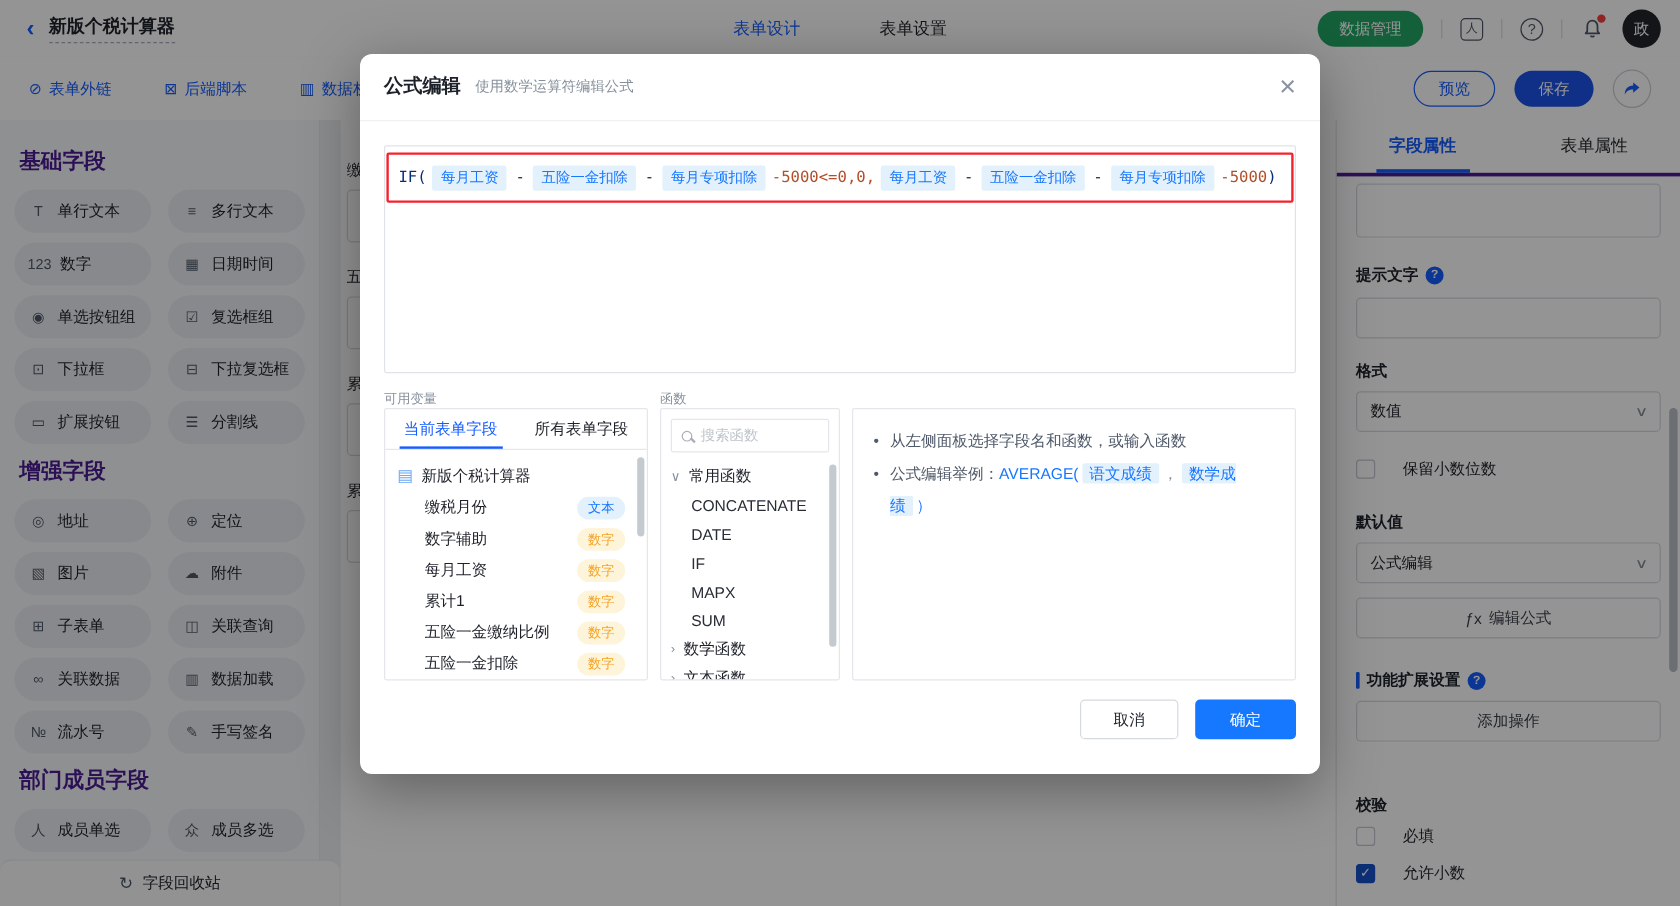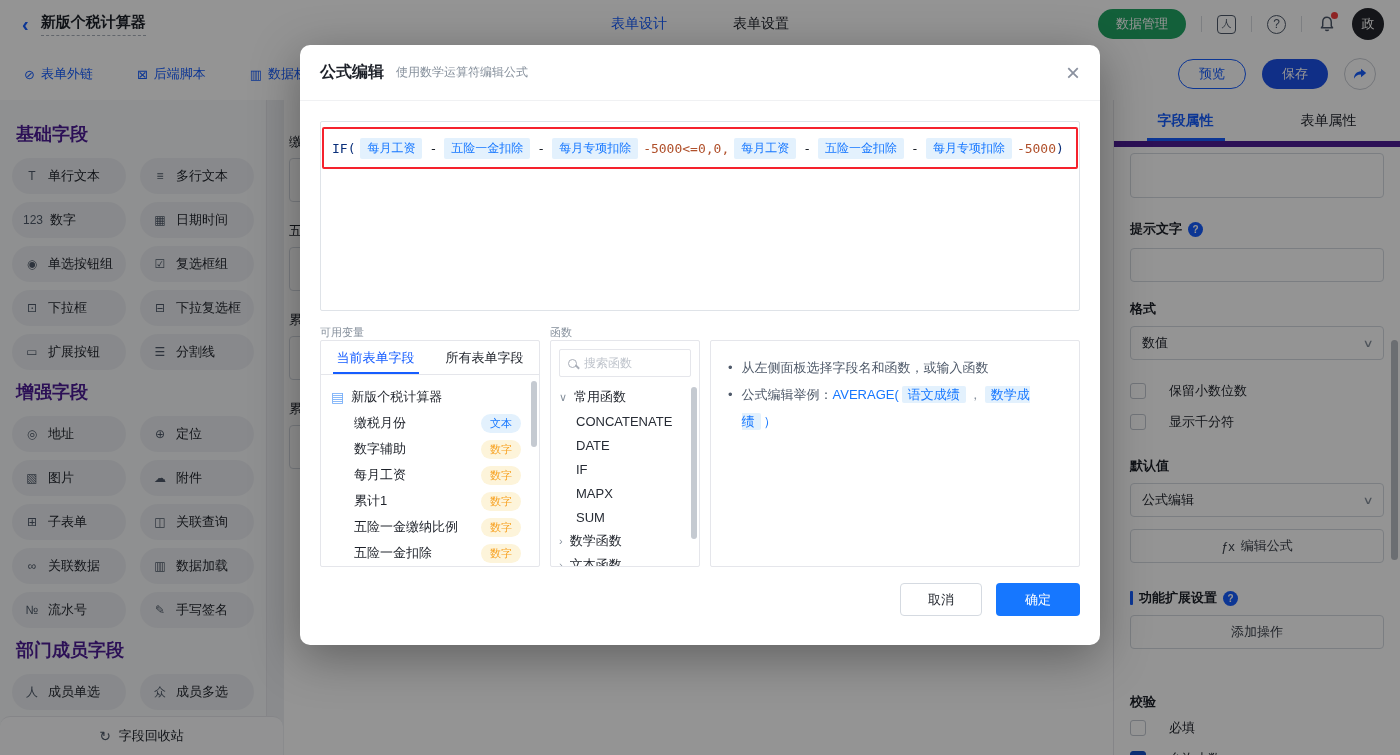--- a/index.html
+++ b/index.html
@@ -46,21 +46,21 @@
 
   
   .canvas{position:absolute;left:267px;top:100px;width:846px;height:655px;background:#eef0f3;z-index:1}
   .card{position:absolute;left:17px;top:0;width:829px;height:655px;background:#fff;padding:33px 0 0 5px}
   .cfield{margin-bottom:20px}
   .clabel{font-size:13px;color:#1d2129;margin-bottom:7px}
   .cinput{height:44px;width:320px;border:1px solid #d5dae1;border-radius:4px;background:#fff}
 
   
   .props{position:absolute;left:1113px;top:100px;width:287px;height:655px;background:#fff;border-left:1px solid #e5e6eb;padding:0 16px;z-index:1}
-  .ptabs{display:flex;height:47px;border-bottom:6px solid #4c1d95;margin:0 -16px}
+  .ptabs{display:flex;height:47px;border-bottom:3px solid #4c1d95;margin:0 -16px}
   .ptab{flex:1;display:flex;align-items:center;justify-content:center;font-size:14px;color:#1d2129;position:relative;cursor:pointer}
   .ptab.active{color:#165dff;font-weight:600}
   .ptab.active::after{content:"";position:absolute;bottom:0;left:50%;transform:translateX(-50%);width:78px;height:3px;background:#165dff}
   .pbox{border:1px solid #d5dae1;border-radius:4px;height:45px;margin-top:6px;background:#fff}
   .plabel{font-size:13px;font-weight:700;color:#1d2129;display:flex;align-items:center;gap:6px}
   .qicon{width:15px;height:15px;border-radius:50%;background:#165dff;color:#fff;font-size:10px;display:inline-flex;align-items:center;justify-content:center;cursor:pointer}
   .pinput{height:34px;border:1px solid #d5dae1;border-radius:4px;background:#fff}
   .pselect{height:34px;border:1px solid #d5dae1;border-radius:4px;display:flex;align-items:center;justify-content:space-between;padding:0 11px;font-size:13px;color:#1d2129;background:#fff;cursor:pointer}
   .chev{color:#86909c;font-size:11px;transform:scaleX(1.4)}
   .pcheck{display:flex;align-items:center;gap:23px;font-size:13px;color:#1d2129;margin-top:13px;cursor:pointer}
@@ -348,24 +348,20 @@
     <div class="plabel mt18 mb8">格式</div>
     <div class="pselect">
       <span>数值</span>
       <span class="chev">∨</span>
     </div>
 
     <label class="pcheck mt22">
       <span class="cb"></span>
       <span>保留小数位数</span>
     </label>
-    <label class="pcheck">
-      <span class="cb"></span>
-      <span>显示千分符</span>
-    </label>
 
     <div class="plabel mt26 mb8">默认值</div>
     <div class="pselect">
       <span>公式编辑</span>
       <span class="chev">∨</span>
     </div>
     <button class="pbtn" style="margin-top:12px">
       <span>ƒx</span>
       <span>编辑公式</span>
     </button>

